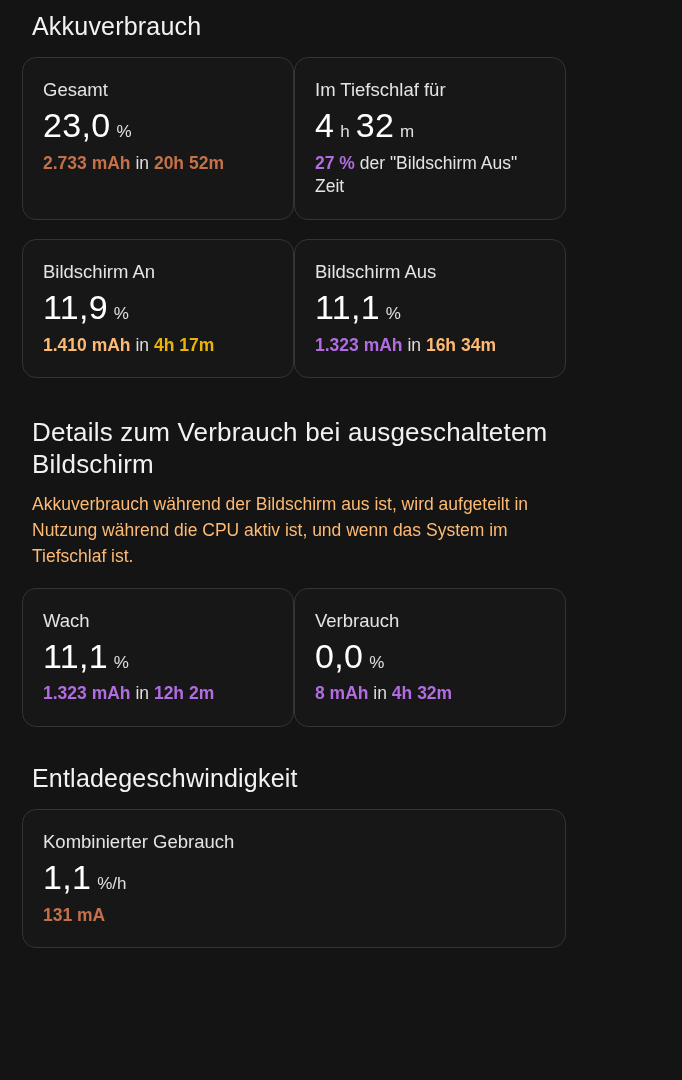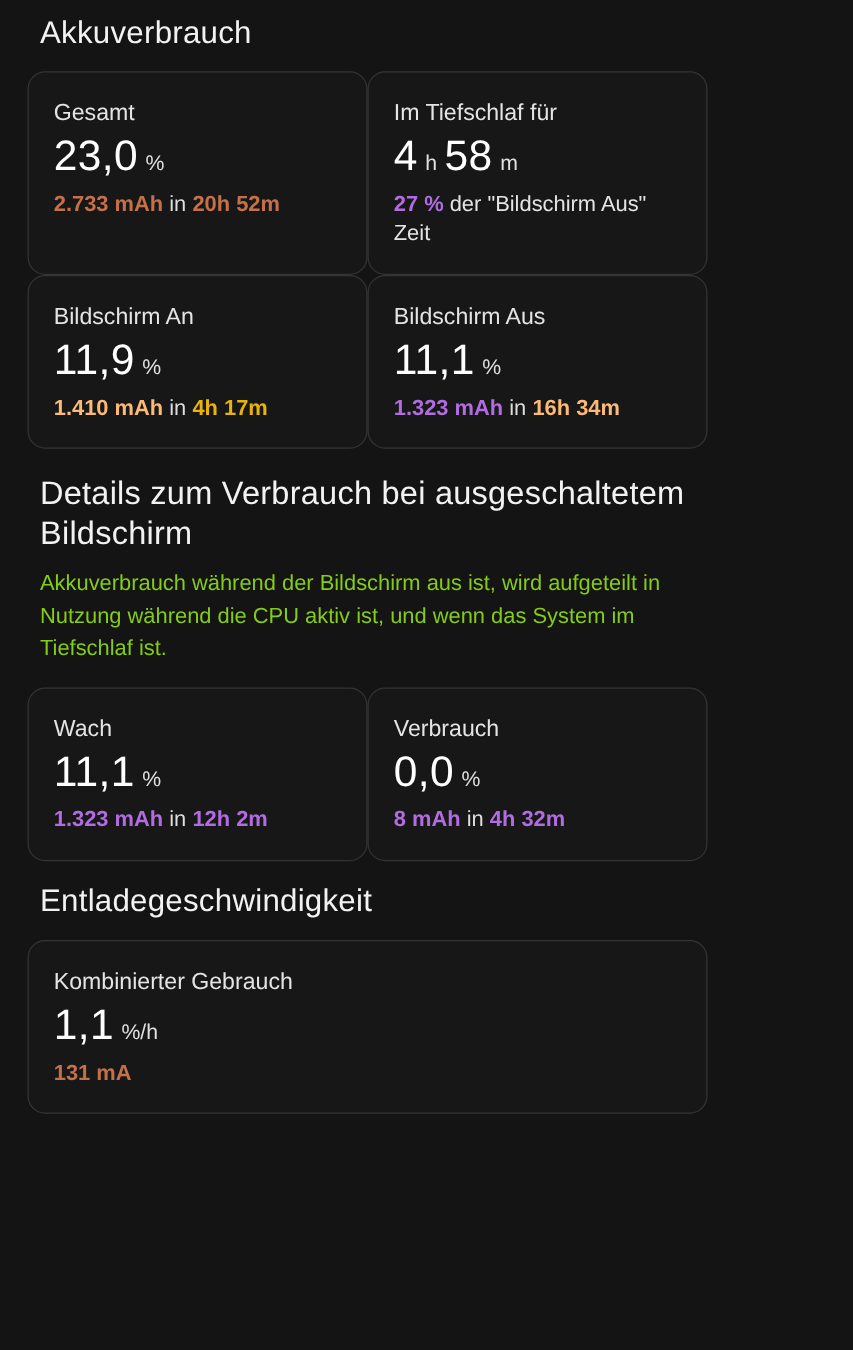--- a/index.html
+++ b/index.html
@@ -32,27 +32,27 @@
   }
   .section-title.big {
     font-size: 26px;
     line-height: 1.22;
     padding-top: 20px;
     padding-bottom: 10px;
   }
   .section-desc {
     font-size: 17.5px;
     line-height: 1.5;
-    color: #84cc16;
+    color: #fdba74;
     padding: 0 10px 18px 10px;
     margin: 0;
   }
   .card-row {
     display: flex;
-    margin-bottom: 0;
+    margin-bottom: 19px;
   }
   .card {
     flex: 1 1 0;
     border: 1px solid #343434;
     border-radius: 14px;
     background: #171717;
     padding: 20px 20px 20px 20px;
     min-height: 96px;
   }
   .card.full { flex: 1 1 100%; }
@@ -110,21 +110,21 @@
       <div class="sub-line">
         <span class="hl" style="color:#c4714a">2.733 mAh</span><span> in </span><span class="hl" style="color:#c4714a">20h 52m</span>
       </div>
     </div>
 
     <div class="card">
       <div class="card-label">Im Tiefschlaf für</div>
       <div class="value-line">
         <span class="value-big">4</span>
         <span class="value-unit">h</span>
-        <span class="value-big">58</span>
+        <span class="value-big">32</span>
         <span class="value-unit">m</span>
       </div>
       <div class="sub-line">
         <span class="hl" style="color:#b06ce0">27 %</span><span class="wrap-note"> der "Bildschirm Aus" Zeit</span>
       </div>
     </div>
   </div>
 
   <div class="card-row">
     <div class="card">

